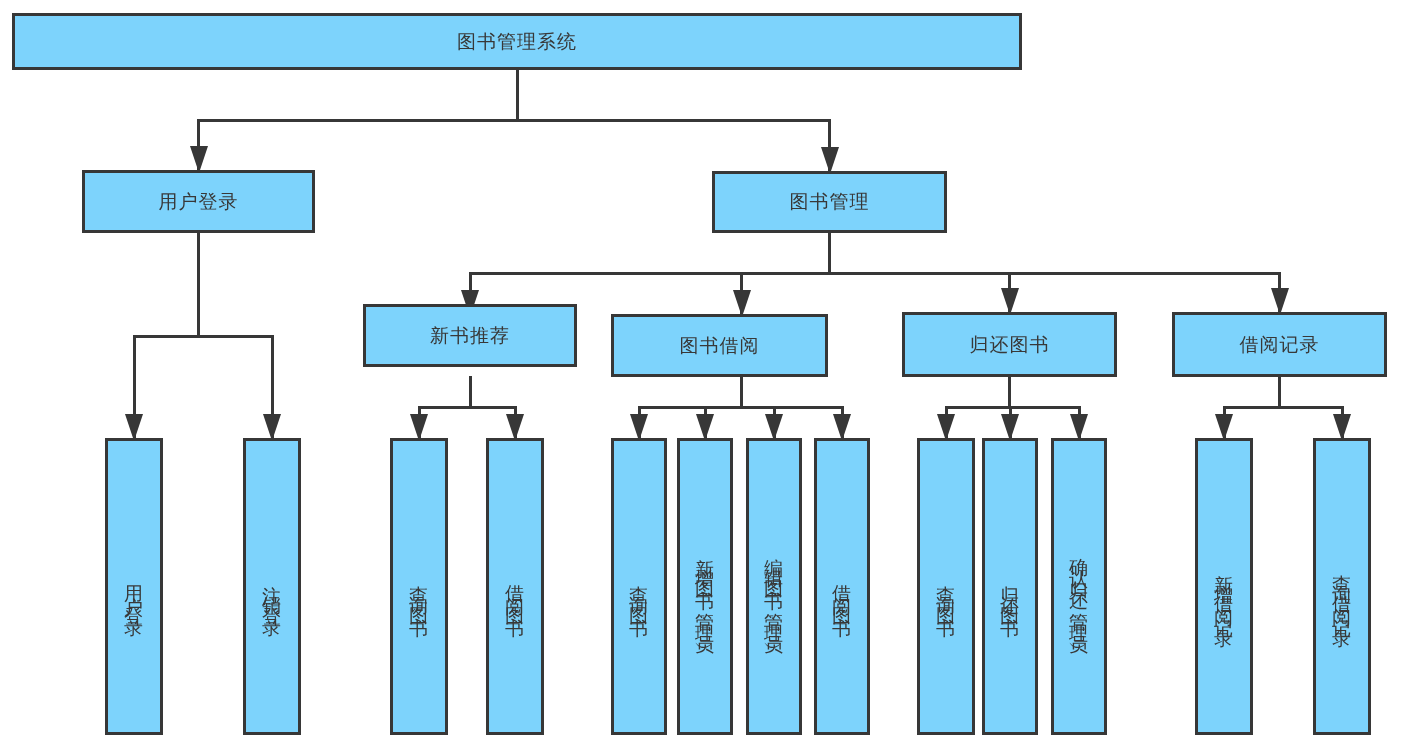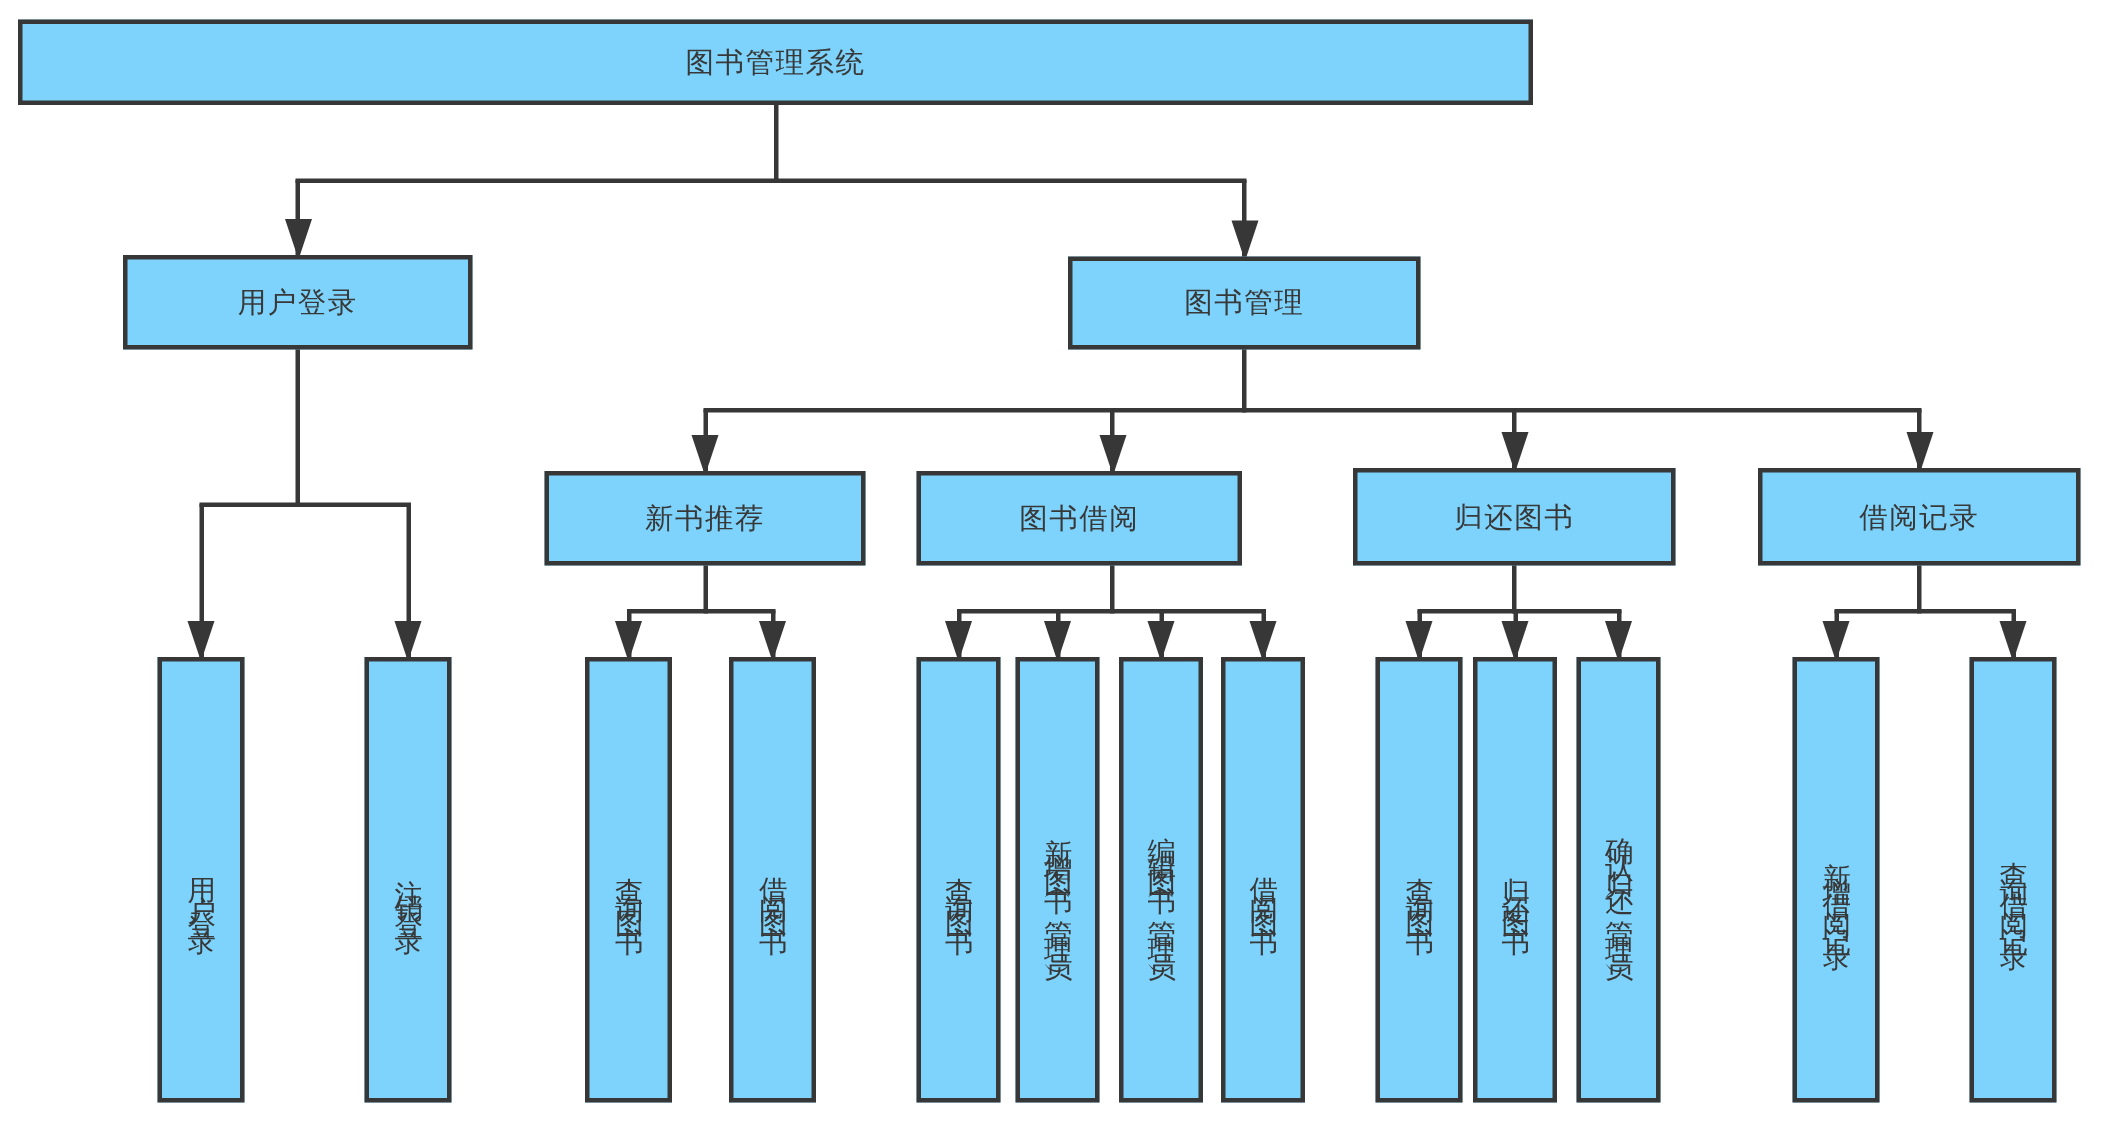--- a/index.html
+++ b/index.html
@@ -94,21 +94,21 @@
     </div>
     <div class="cline" style="left: 828px; top: 120px; width: 3px; height: 53px;"></div>
     <div class="arrow" style="left: 820.5px; top: 147px;"></div>
     <div class="node" style="left: 712px; top: 171px; width: 235px; height: 62px;">
       <span class="lbl">图书管理</span>
     </div>
     <div class="cline" style="left: 828px; top: 232px; width: 3px; height: 42.5px;"></div>
     <div class="cline" style="left: 468.5px; top: 271.5px; width: 812.5px; height: 3px;"></div>
     <div class="cline" style="left: 468.5px; top: 273px; width: 3px; height: 43px;"></div>
     <div class="arrow" style="left: 461px; top: 290px;"></div>
-    <div class="node" style="left: 363px; top: 314px; width: 214px; height: 63px; font-family: Liberation Serif, serif;">
+    <div class="node" style="left: 363px; top: 304px; width: 214px; height: 63px; font-family: Liberation Serif, serif;">
       <span class="lbl">新书推荐</span>
     </div>
     <div class="cline" style="left: 468.5px; top: 376px; width: 3px; height: 32.5px;"></div>
     <div class="cline" style="left: 417.5px; top: 405.5px; width: 99px; height: 3px;"></div>
     <div class="cline" style="left: 417.5px; top: 407px; width: 3px; height: 33px;"></div>
     <div class="arrow" style="left: 410px; top: 414px;"></div>
     <div class="node vert" style="left: 390px; top: 438px; width: 58px; height: 297px;">
       <span class="lbl">查询图书</span>
     </div>
     <div class="cline" style="left: 513.5px; top: 407px; width: 3px; height: 33px;"></div>

